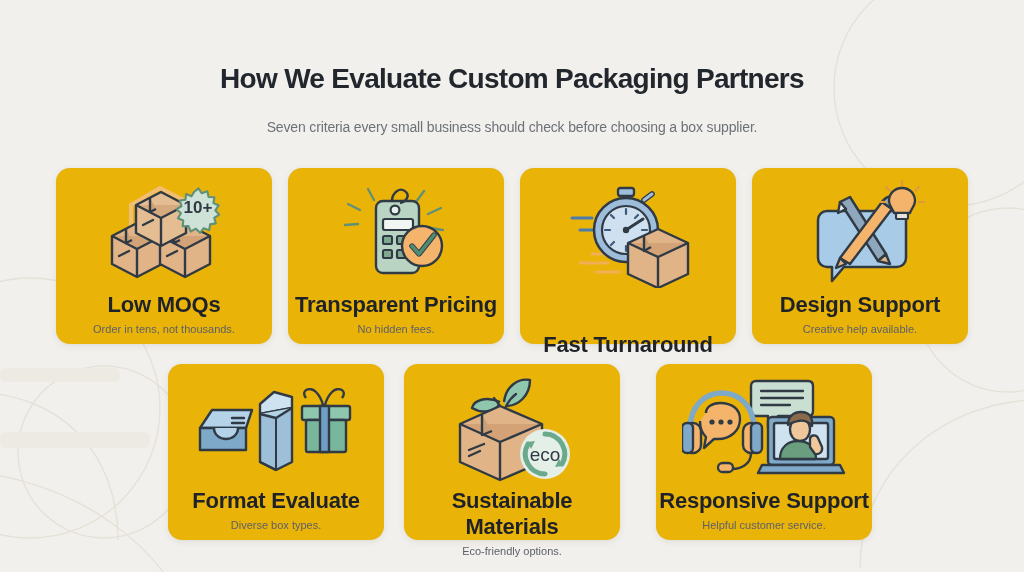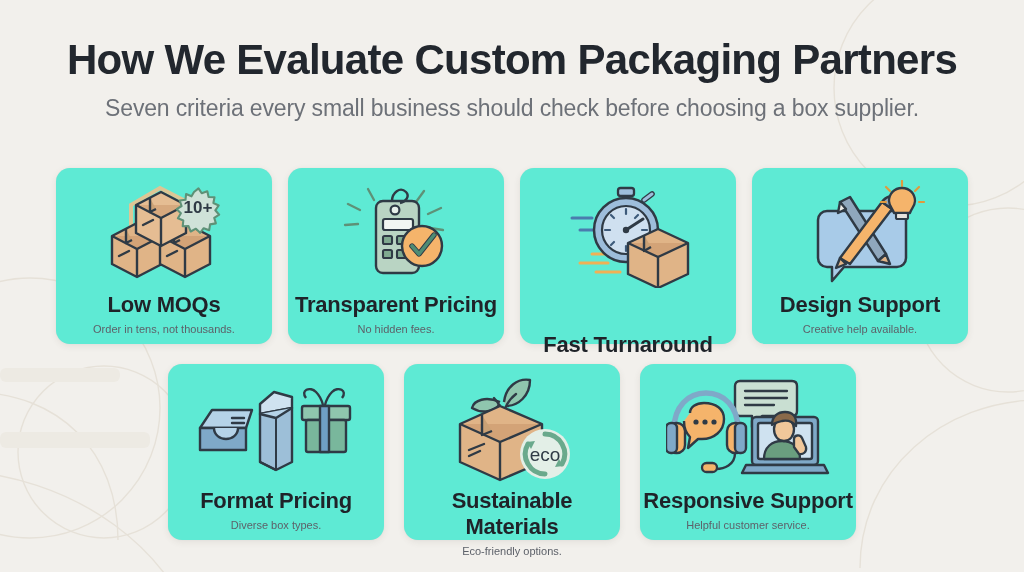--- a/index.html
+++ b/index.html
@@ -8,38 +8,38 @@
     overflow: hidden;
     background: #f2f0ec;
     font-family: "Liberation Sans", sans-serif;
   }
   #page { position: relative; width: 1024px; height: 572px; background: #f2f0ec; }
 
   .bg-deco { position: absolute; inset: 0; pointer-events: none; }
 
   .header { position: absolute; top: 0; left: 0; width: 1024px; text-align: center; }
   .title {
-    margin-top: 36px;
-    font-size: 42px;
+    margin-top: 63px;
+    font-size: 28px;
     font-weight: 700;
     letter-spacing: -0.7px;
     color: #22272e;
     line-height: 1.12;
   }
   .subtitle {
-    margin-top: 12px;
-    font-size: 23px;
+    margin-top: 25px;
+    font-size: 14px;
     font-weight: 400;
     color: #6d7178;
     letter-spacing: -0.15px;
   }
 
   .card {
     position: absolute;
-    background: #5eead4;
+    background: #eab308;
     border-radius: 14px;
     box-shadow: 0 2px 7px rgba(70,60,45,0.085), 0 0 1px rgba(70,60,45,0.09);
     display: flex;
     flex-direction: column;
     align-items: center;
   }
   .card .icon-wrap {
     flex: 0 0 auto;
     display: flex; align-items: center; justify-content: center;
   }
@@ -60,21 +60,21 @@
   .c2 { left: 288px; }
   .c3 { left: 520px; gap: 40px; }
   .c4 { left: 752px; }
 
   
   .r2 { top: 364px; width: 216px; height: 176px; }
   .r2 .icon-wrap { height: 112px; margin-top: 10px; }
   .r2 .c-title { margin-top: 2px; }
   .c5 { left: 168px; }
   .c6 { left: 404px; }
-  .c7 { left: 640px; }
+  .c7 { left: 656px; }
 </style>
 </head>
 <body>
 
 <div id="page">
 
   <svg class="bg-deco" width="1024" height="572" viewBox="0 0 1024 572" fill="none">
     <g stroke="#e6e1d8" stroke-width="1.4" fill="none">
       <circle cx="952" cy="88" r="118"></circle>
       <circle cx="1008" cy="300" r="92"></circle>
@@ -249,21 +249,21 @@
         </g>
         <g stroke="#2f3a45" stroke-width="2.4" stroke-linejoin="round">
           <path d="M110 20 C104 12 114 8 120 14 C124 18 126 23 127 27" fill="none"></path>
           <path d="M146 20 C152 12 142 8 136 14 C132 18 130 23 129 27" fill="none"></path>
           <rect x="106" y="28" width="48" height="14" rx="2" fill="#8fc6ae"></rect>
           <rect x="110" y="42" width="40" height="32" rx="2" fill="#79b79c"></rect>
           <rect x="124" y="28" width="9" height="46" fill="#6f9fc4"></rect>
         </g>
       </svg>
     </div>
-    <div class="c-title">Format Pricing</div>
+    <div class="c-title">Format Evaluate</div>
     <div class="c-desc">Diverse box types.</div>
   </div>
 
   <div class="card r2 c6">
     <div class="icon-wrap">
       <svg width="140" height="108" viewBox="0 0 140 108" fill="none">
         <g stroke="#2f3a45" stroke-width="2.4" stroke-linejoin="round">
           <path d="M58 26 C44 20 32 24 30 32 C40 38 52 36 58 28" fill="#8fc6ae"></path>
           <path d="M62 26 C64 10 76 2 88 4 C88 20 76 30 64 30" fill="#8fc6ae"></path>
           <path d="M60 46 C60 34 58 28 52 22" fill="none" stroke-linecap="round"></path>

